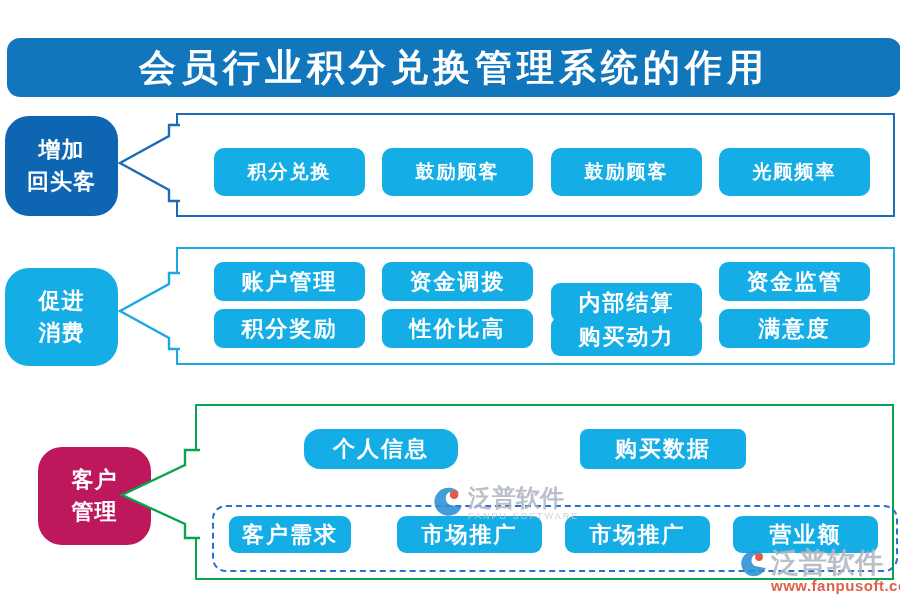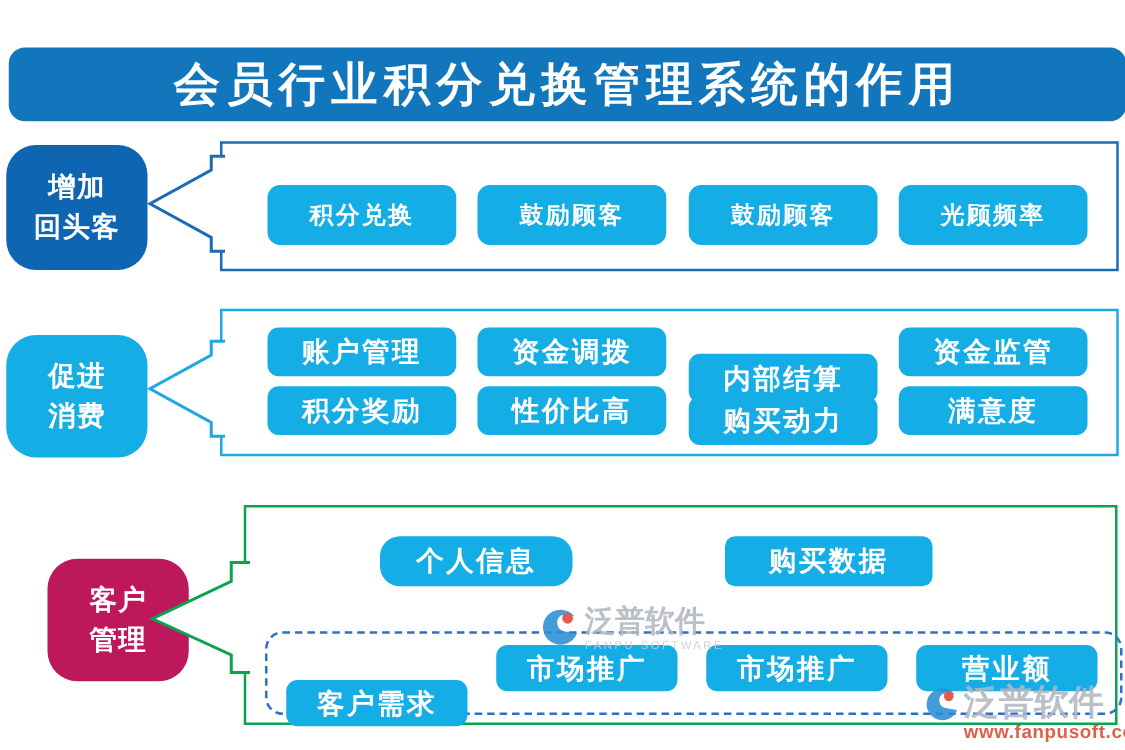--- a/index.html
+++ b/index.html
@@ -61,21 +61,21 @@
   <div class="abs container" style="left:195px;top:404px;width:695px;height:172px;border-width:2.5px;border-color:#09a44e;"></div>
   <div class="abs rowlabel" style="left:17px;top:447px;background:#be185d;margin-left:21px;">客户
 管理</div>
   <svg class="arrow-svg" style="left:119px;top:446px;" width="82" height="96" viewBox="0 0 82 96">
     <path d="M81 4 H66 V19 L3 49 L66 78 V92 H81" fill="#ffffff" stroke="#09a44e" stroke-width="2.4"></path>
   </svg>
   <div class="btn" style="left:304px;top:429px;width:154px;height:40px;border-radius:16px;">个人信息</div>
   <div class="btn" style="left:580px;top:429px;width:166px;height:40px;border-radius:8px;">购买数据</div>
 
   <div class="abs" style="left:212px;top:505px;width:682px;height:63px;border:2.5px dashed #2b6fd1;border-radius:14px;background:transparent;"></div>
-  <div class="btn" style="left:229px;top:516px;width:145px;height:37px;margin-top:28px;">客户需求</div>
+  <div class="btn" style="left:229px;top:516px;width:122px;height:37px;">客户需求</div>
   <div class="btn" style="left:397px;top:516px;width:145px;height:37px;">市场推广</div>
   <div class="btn" style="left:565px;top:516px;width:145px;height:37px;">市场推广</div>
   <div class="btn" style="left:733px;top:516px;width:145px;height:37px;">营业额</div>
 
   <div class="wm" style="left:433px;top:486px;">
     <svg width="30" height="36" viewBox="0 0 32 38">
       <path d="M28 7 A15 15 0 1 0 30.5 22 L19 20 A7.5 7.5 0 0 1 17 6.5 Z" fill="#2b8fd4"></path>
       <circle cx="22.5" cy="9" r="4.6" fill="#e04531"></circle>
     </svg>
     <div style="margin-left:5px;">

